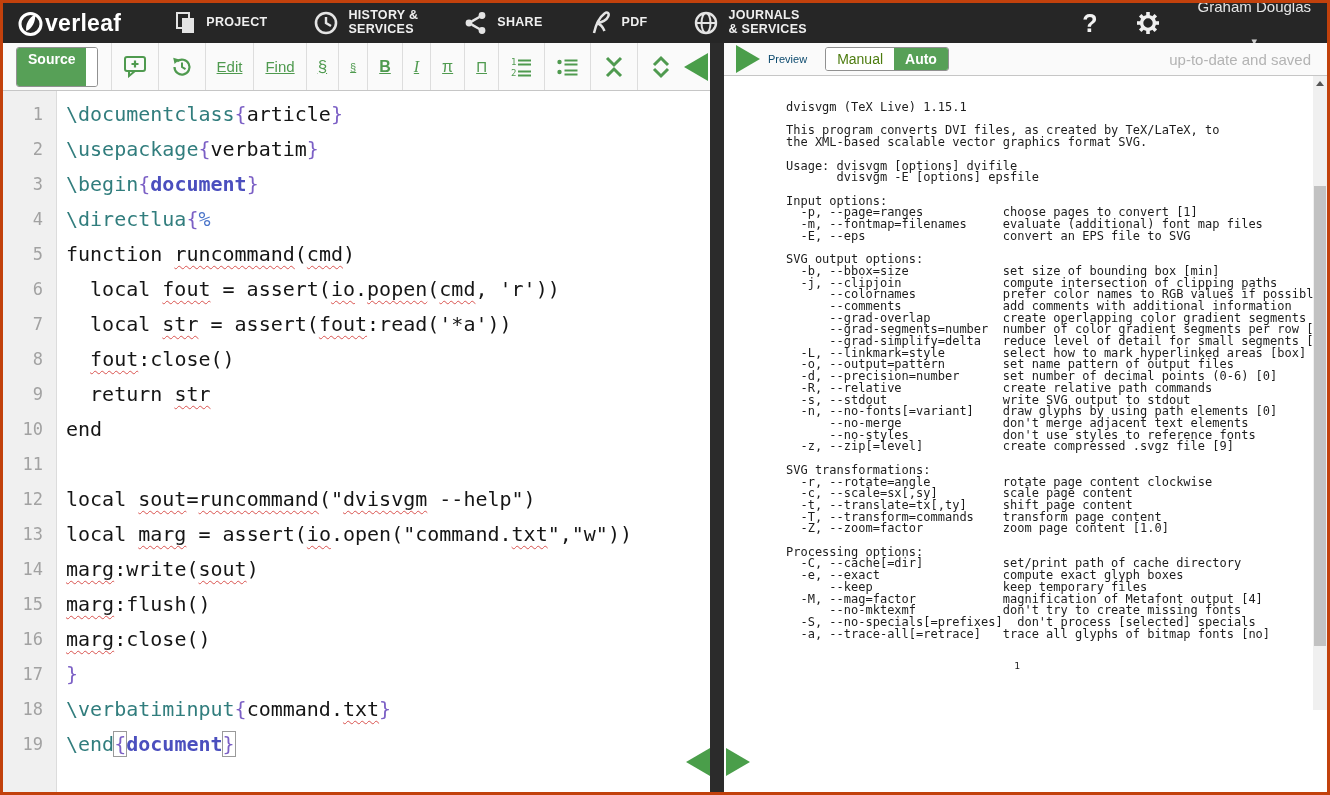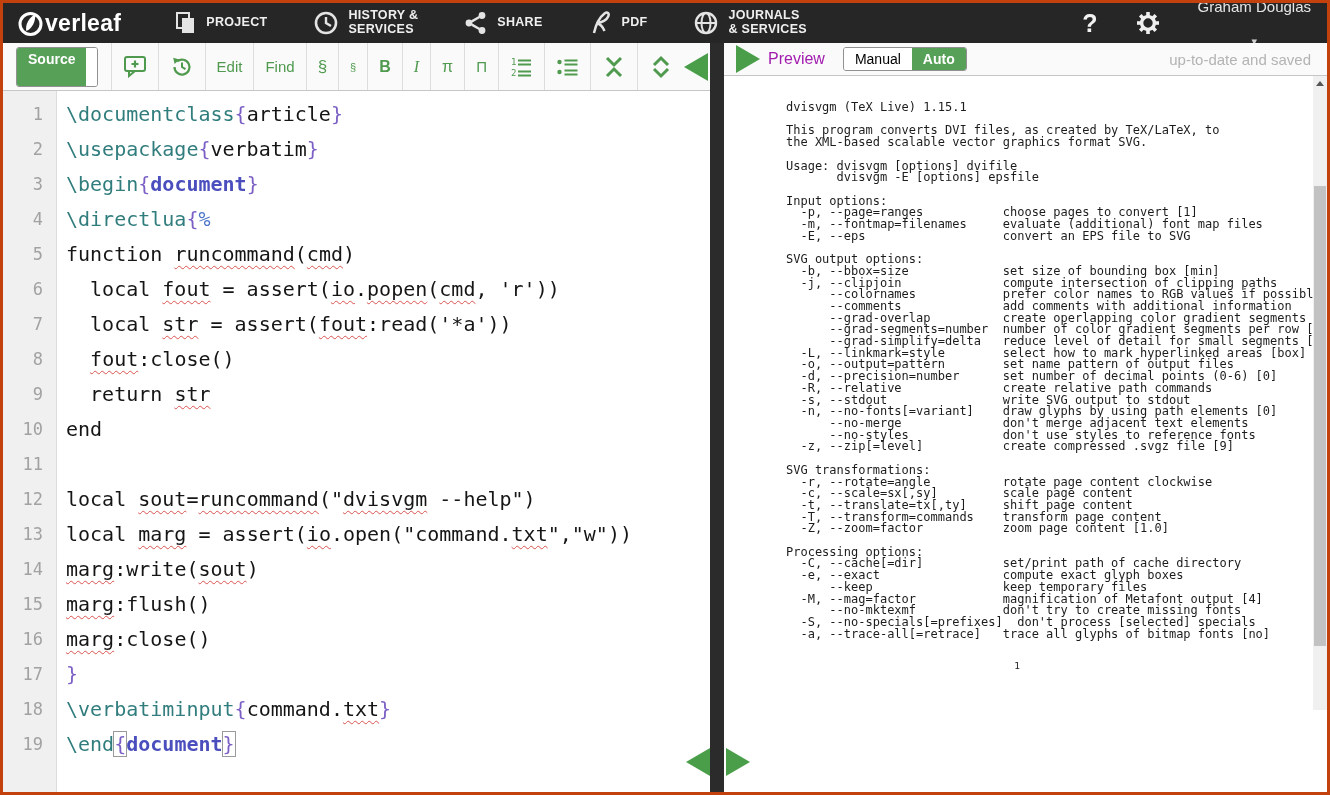--- a/index.html
+++ b/index.html
@@ -25,37 +25,37 @@
   .main { display:flex; height:749px; }
   .pane-left { width:707px; display:flex; flex-direction:column; background:#fff; }
   .divider { width:14px; background:#2b2b2b; }
   .pane-right { flex:1; display:flex; flex-direction:column; background:#fff; }
 
   
   .toolbar { height:48px; background:#fafafa; border-bottom:1px solid #c6c6c6;
              display:flex; align-items:stretch; flex:0 0 33px; }
   .seg { display:flex; border:1px solid #919191; border-radius:3px; overflow:hidden;
          align-self:center; margin:0 13px; cursor:pointer; }
-  .seg-btn { padding:3px 11px; font-size:14px; background:#fff; color:#000000; }
+  .seg-btn { padding:3px 11px; font-size:14px; background:#fff; color:#4d7c0f; }
   .seg-btn.active { background:#57a057; color:#fff; font-weight:700; }
   .tb-cell { display:flex; align-items:center; justify-content:center; padding:14px 11px;
-             border-left:1px solid #ddd; color:#4f9a4f; font-size:15px; cursor:pointer; }
+             border-left:1px solid #ddd; color:#4f9a4f; font-size:15px; cursor:pointer;text-decoration:underline; }
   .tb-cell:last-of-type { border-right:1px solid #ddd; }
   .tb-text { font-size:15px; }
   .sec-big { font-size:17px; } .sec-small { font-size:11px; }
   .b-bold { font-weight:700; font-size:16px; } .i-italic { font-style:italic; font-size:16px; font-family:"Liberation Serif",serif; }
   .pi-small { font-size:16px; } .pi-big { font-size:15px; }
 
   .tri-left { width:0; height:0; border-top:14px solid transparent; border-bottom:14px solid transparent;
               border-right:24px solid #4a9e4a; cursor:pointer; }
   .tri-right { width:0; height:0; border-top:14px solid transparent; border-bottom:14px solid transparent;
                border-left:24px solid #4a9e4a; cursor:pointer; }
   .tb-collapse { margin-left:auto; align-self:center; margin-right:2px; }
 
-  .preview-label { font-size:16px; color:#a21caf; margin-left:8px; align-self:center; }
+  .preview-label { font-size:11px; color:#0c4a6e; margin-left:8px; align-self:center; }
   .status { margin-left:auto; align-self:center; margin-right:16px; font-size:15px; color:#b3b3b3; }
 
   
   .editor-body { flex:1; display:flex; background:#fff; position:relative; overflow:hidden; }
   .gutter { width:54px; background:#f0f0f0; border-right:1px solid #dcdcdc; padding-top:6px; }
   .gutter-num { height:35px; line-height:35px; text-align:right; padding-right:13px;
                 color:#a2a2a2; font-size:17px; font-family:"DejaVu Sans Mono",monospace; }
   .code { flex:1; padding:6px 0 0 9px; overflow:hidden; }
   .code-line { height:35px; line-height:35px; font-size:20px; white-space:pre;
                font-family:"DejaVu Sans Mono",monospace; color:#151515; cursor:text; }

